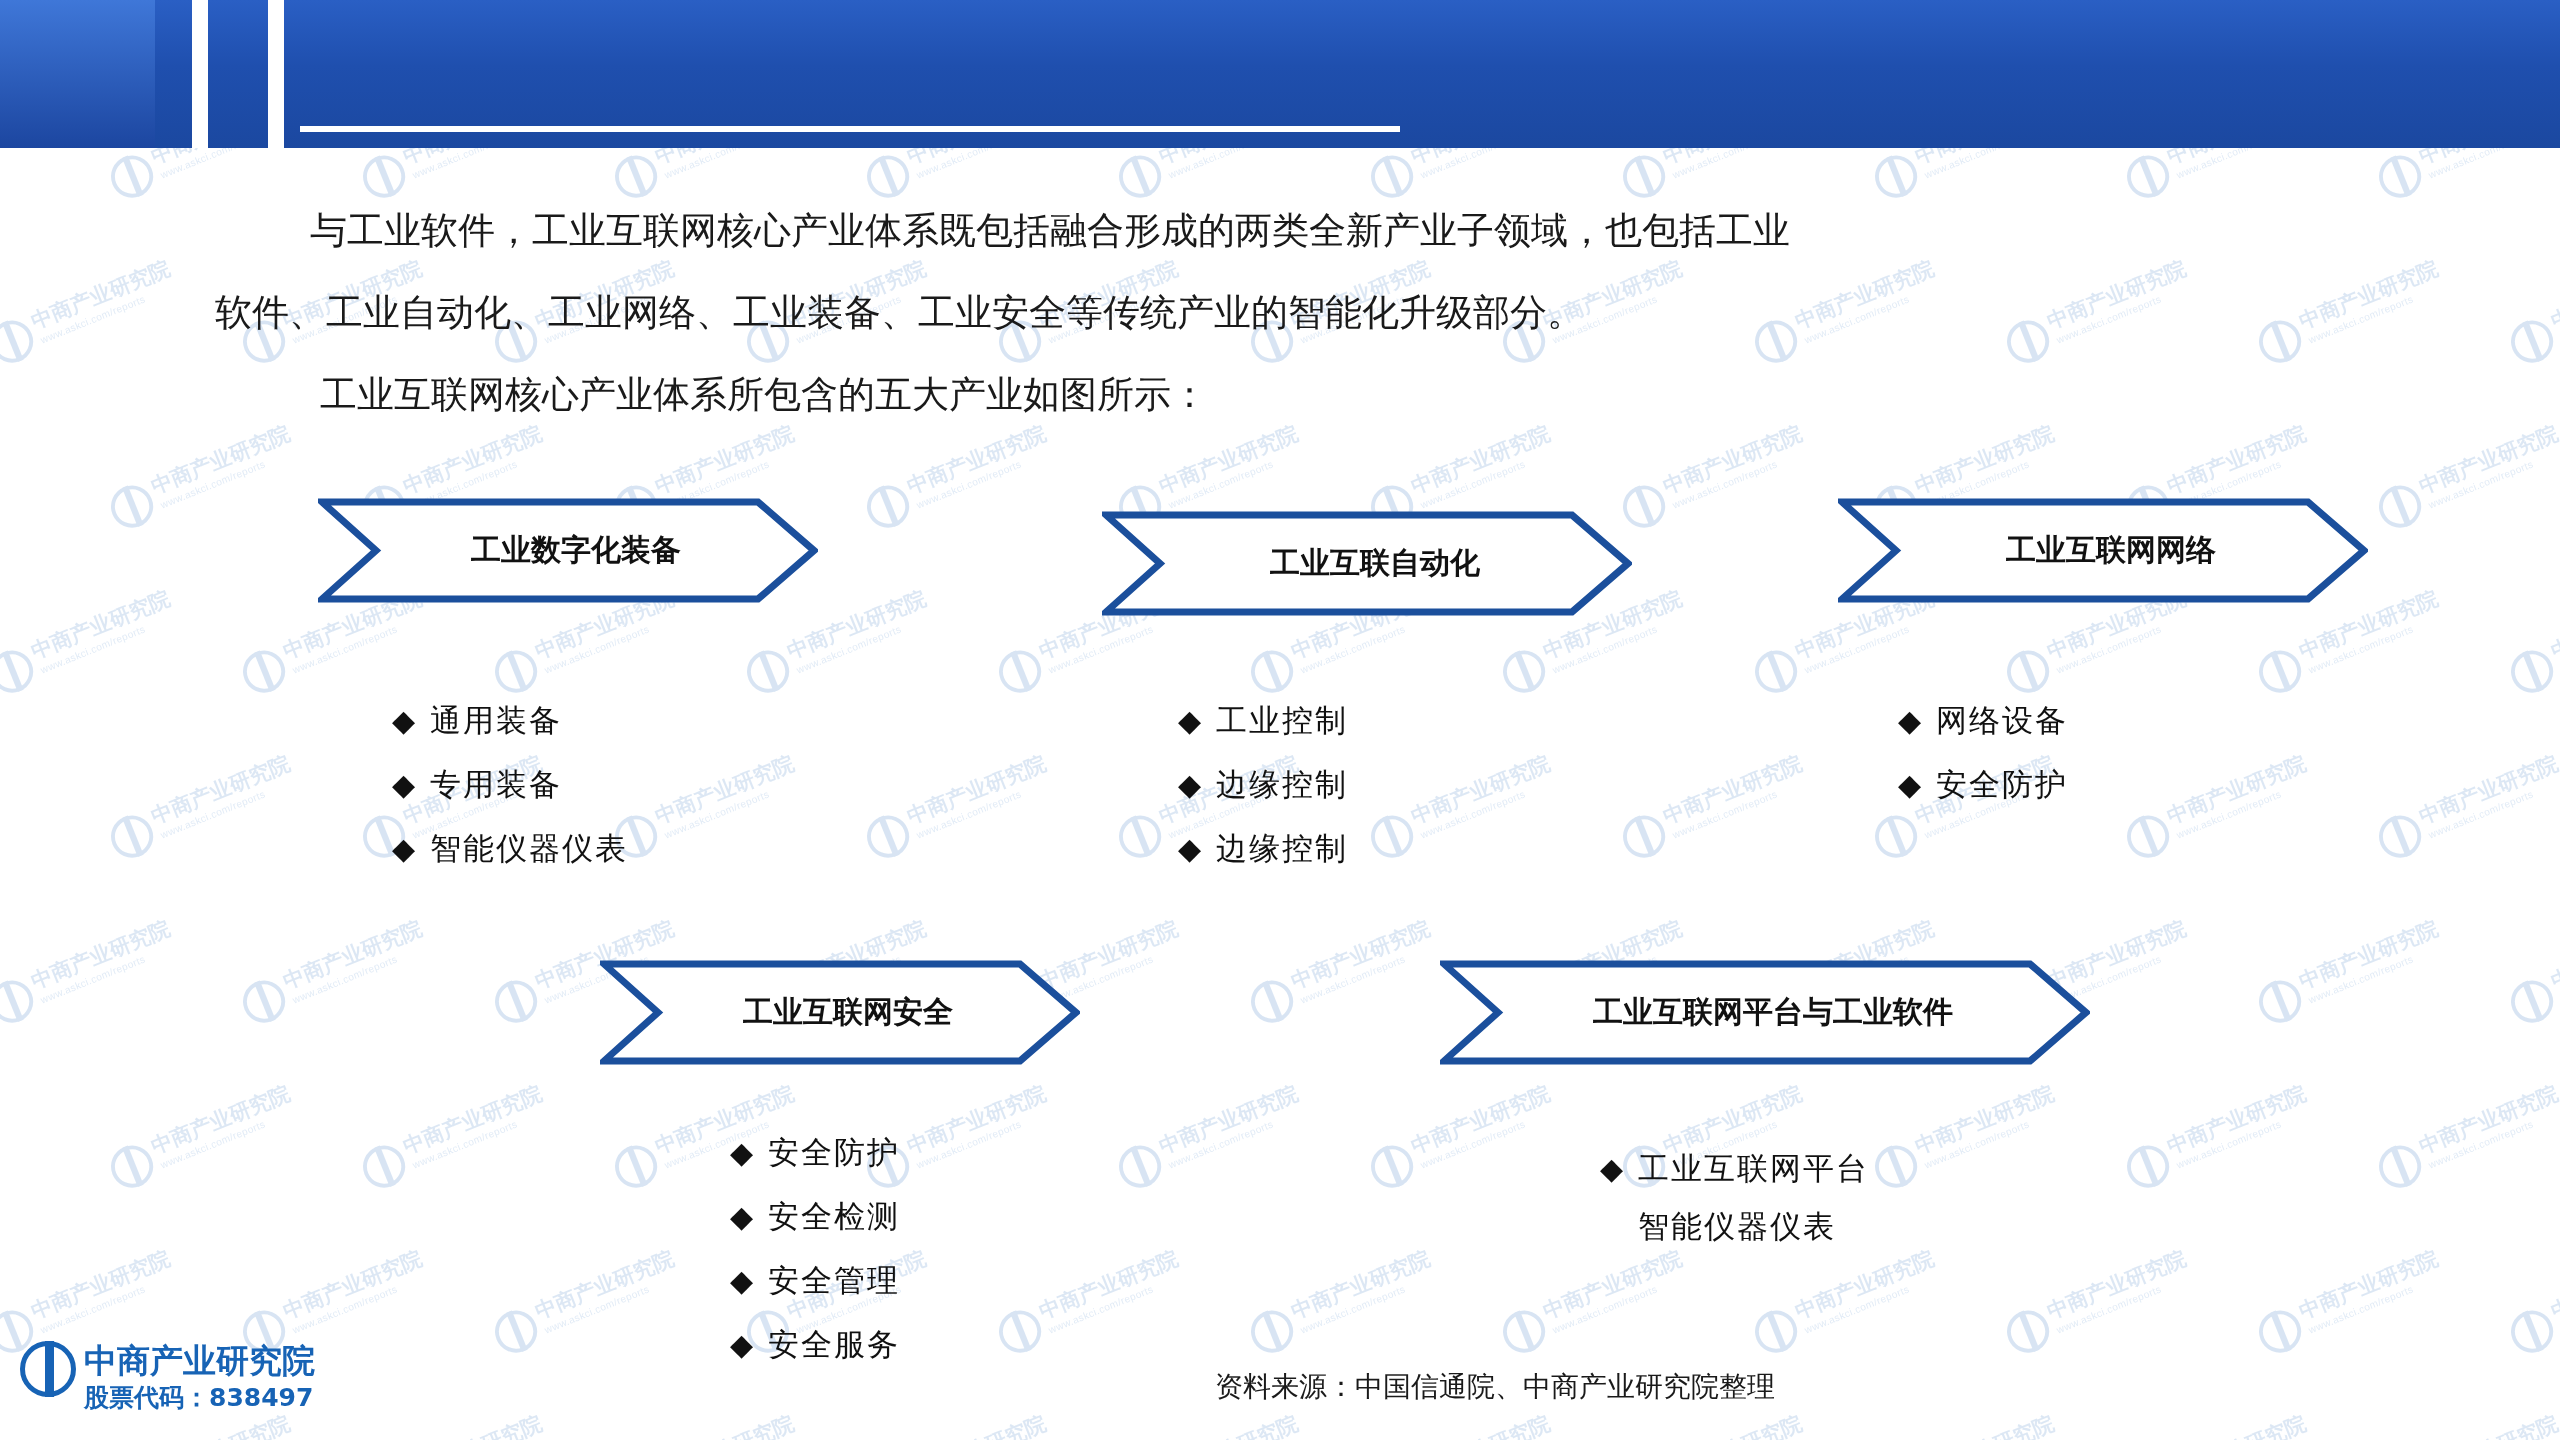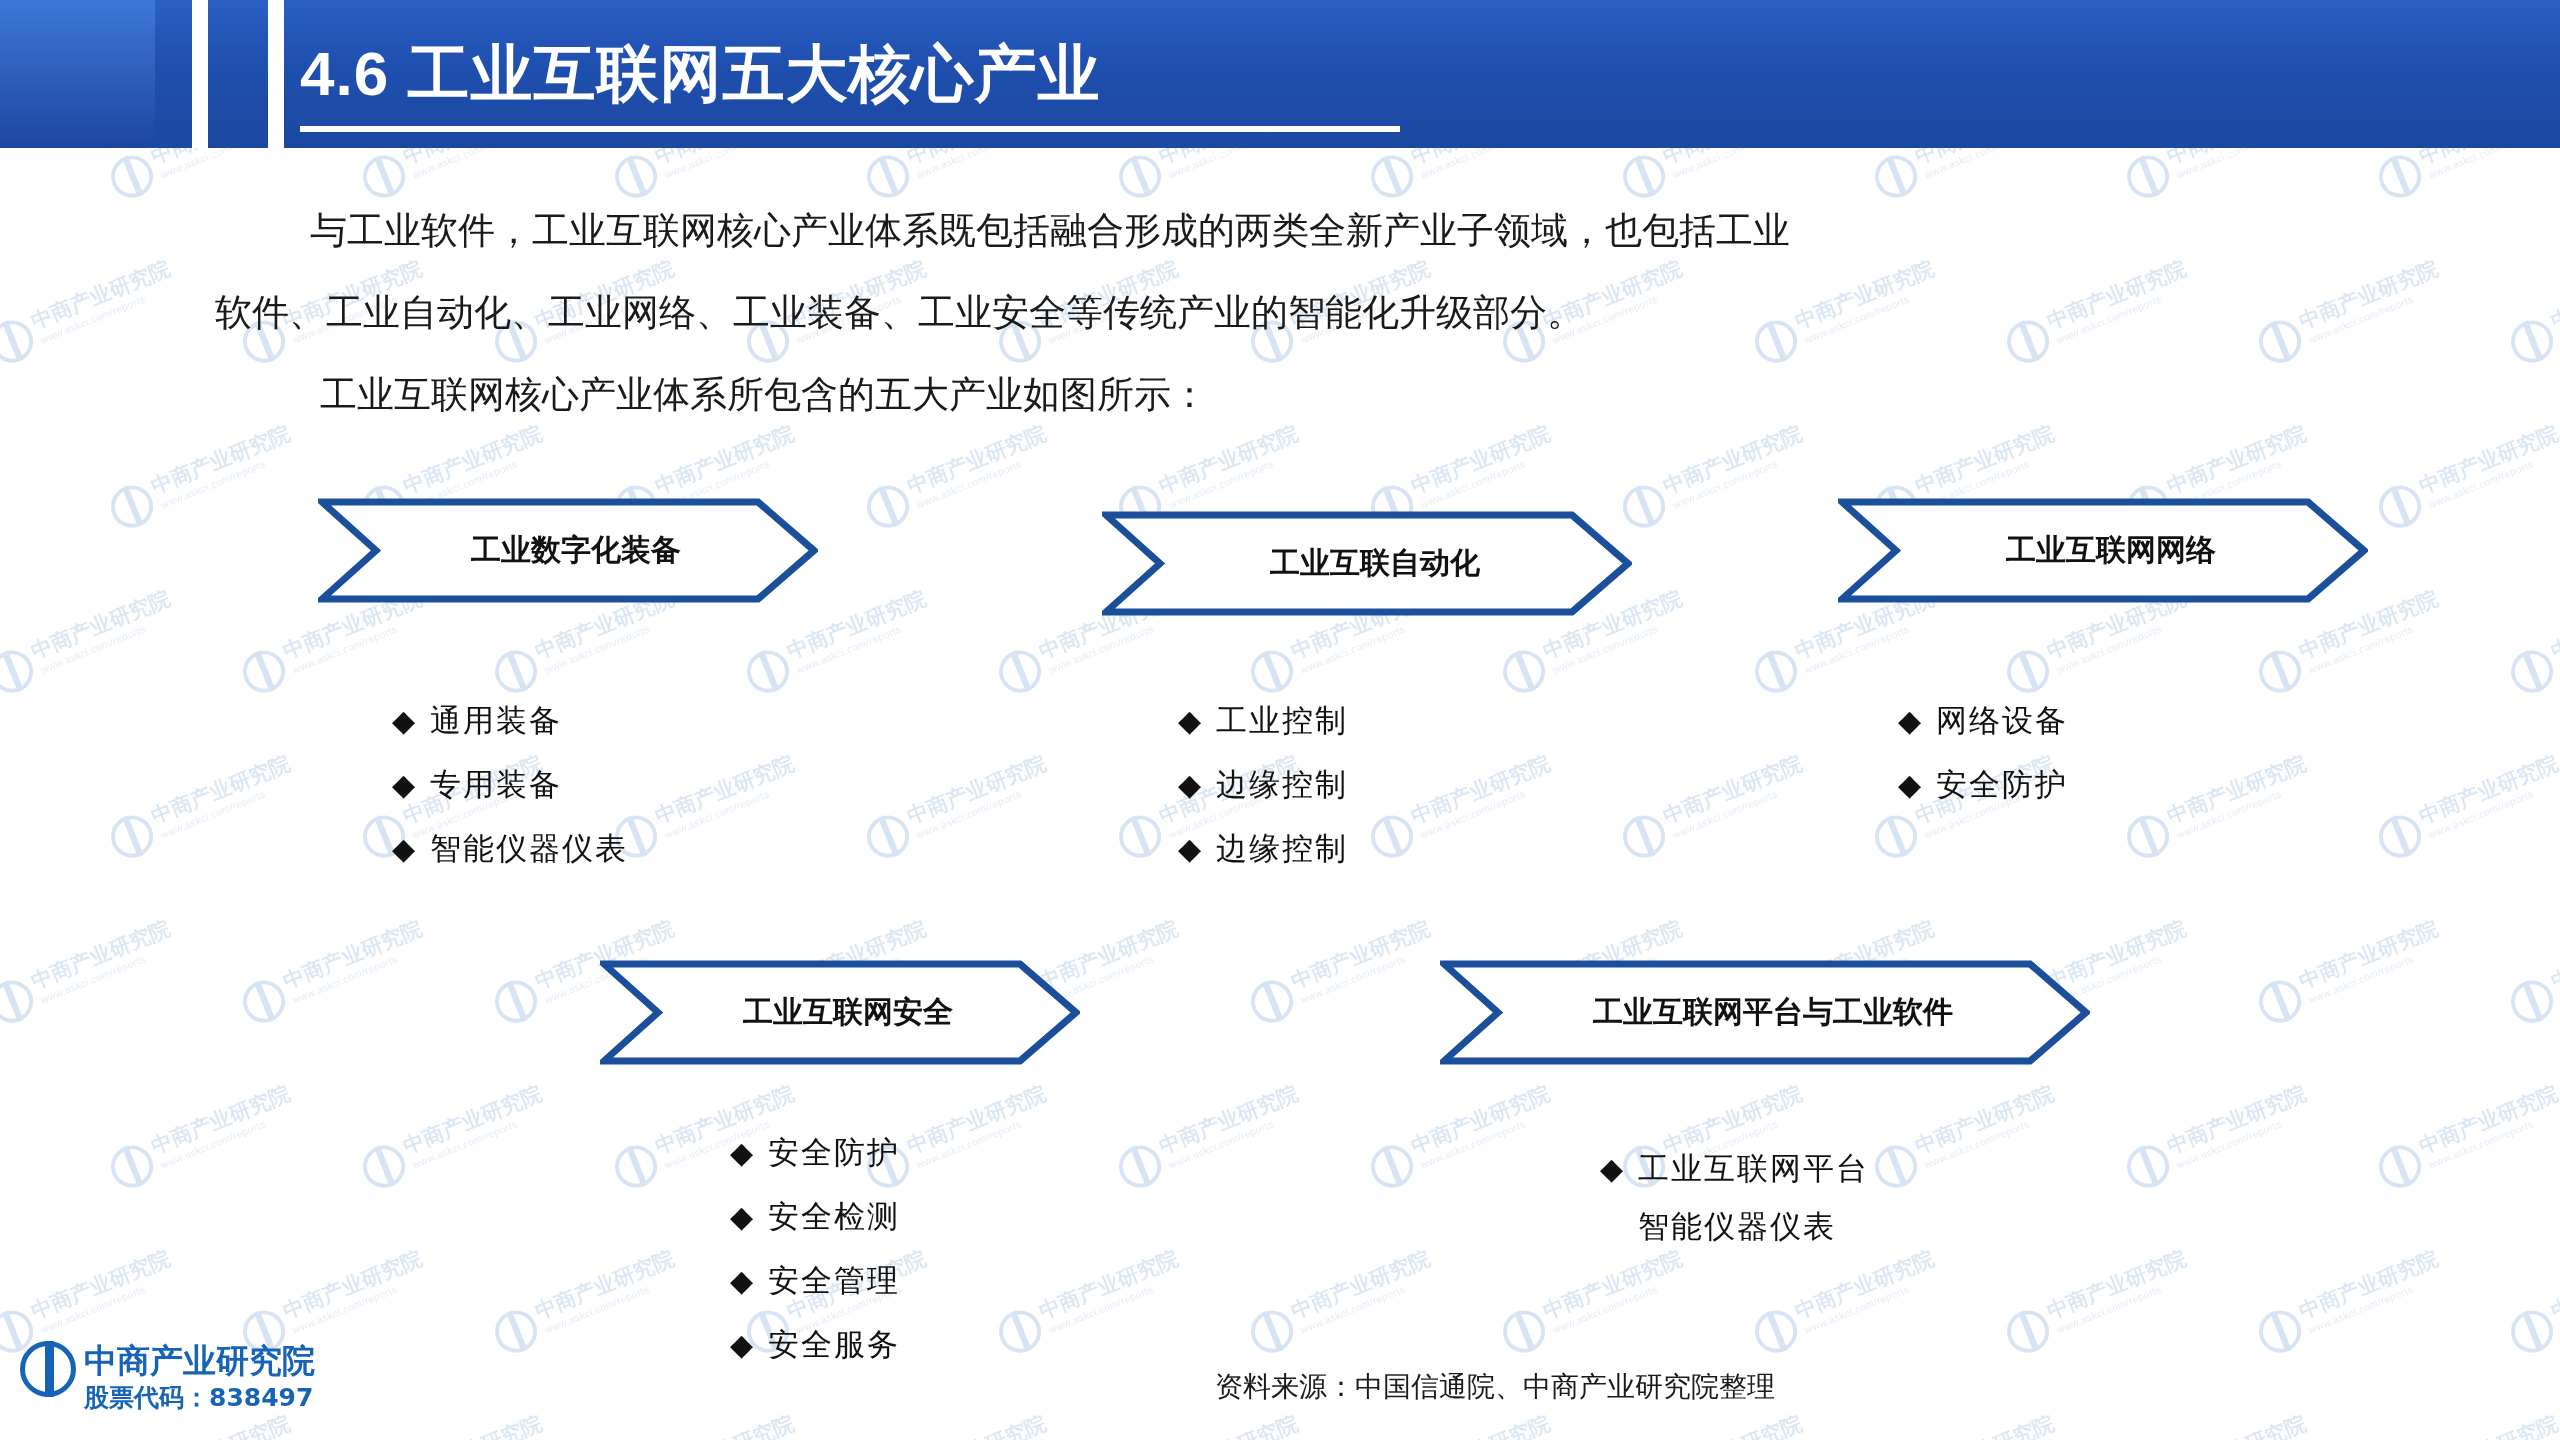--- a/index.html
+++ b/index.html
@@ -642,23 +642,20 @@
     </div>
     <div class="wm" style="left: 2348px; top: 1425px; transform: rotate(-22deg) scale(0.78);">
       <div class="wm-t1">中商产业研究院</div>
     </div>
   </div>
 
 <div class="header">
   <div class="header-left-block"></div>
   <div class="header-stripe s1"></div>
   <div class="header-stripe s2"></div>
-  <div class="header-title-box">
-    <div class="header-title">4.6 工业互联网五大核心产业</div>
-  </div>
   <div class="header-underline"></div>
 </div>
 
 <div class="para p1">与工业软件，工业互联网核心产业体系既包括融合形成的两类全新产业子领域，也包括工业</div>
 <div class="para p2">软件、工业自动化、工业网络、工业装备、工业安全等传统产业的智能化升级部分。</div>
 <div class="para p3">工业互联网核心产业体系所包含的五大产业如图所示：</div>
 
 <div class="chev" style="left:318px; top:498px; width:500px;">
   <svg width="500" height="105" viewBox="0 0 500 105">
     <polygon points="4,4 440,4 496,52.5 440,101 4,101 58,52.5" fill="#ffffff" stroke="#1b4f9c" stroke-width="7"></polygon>

